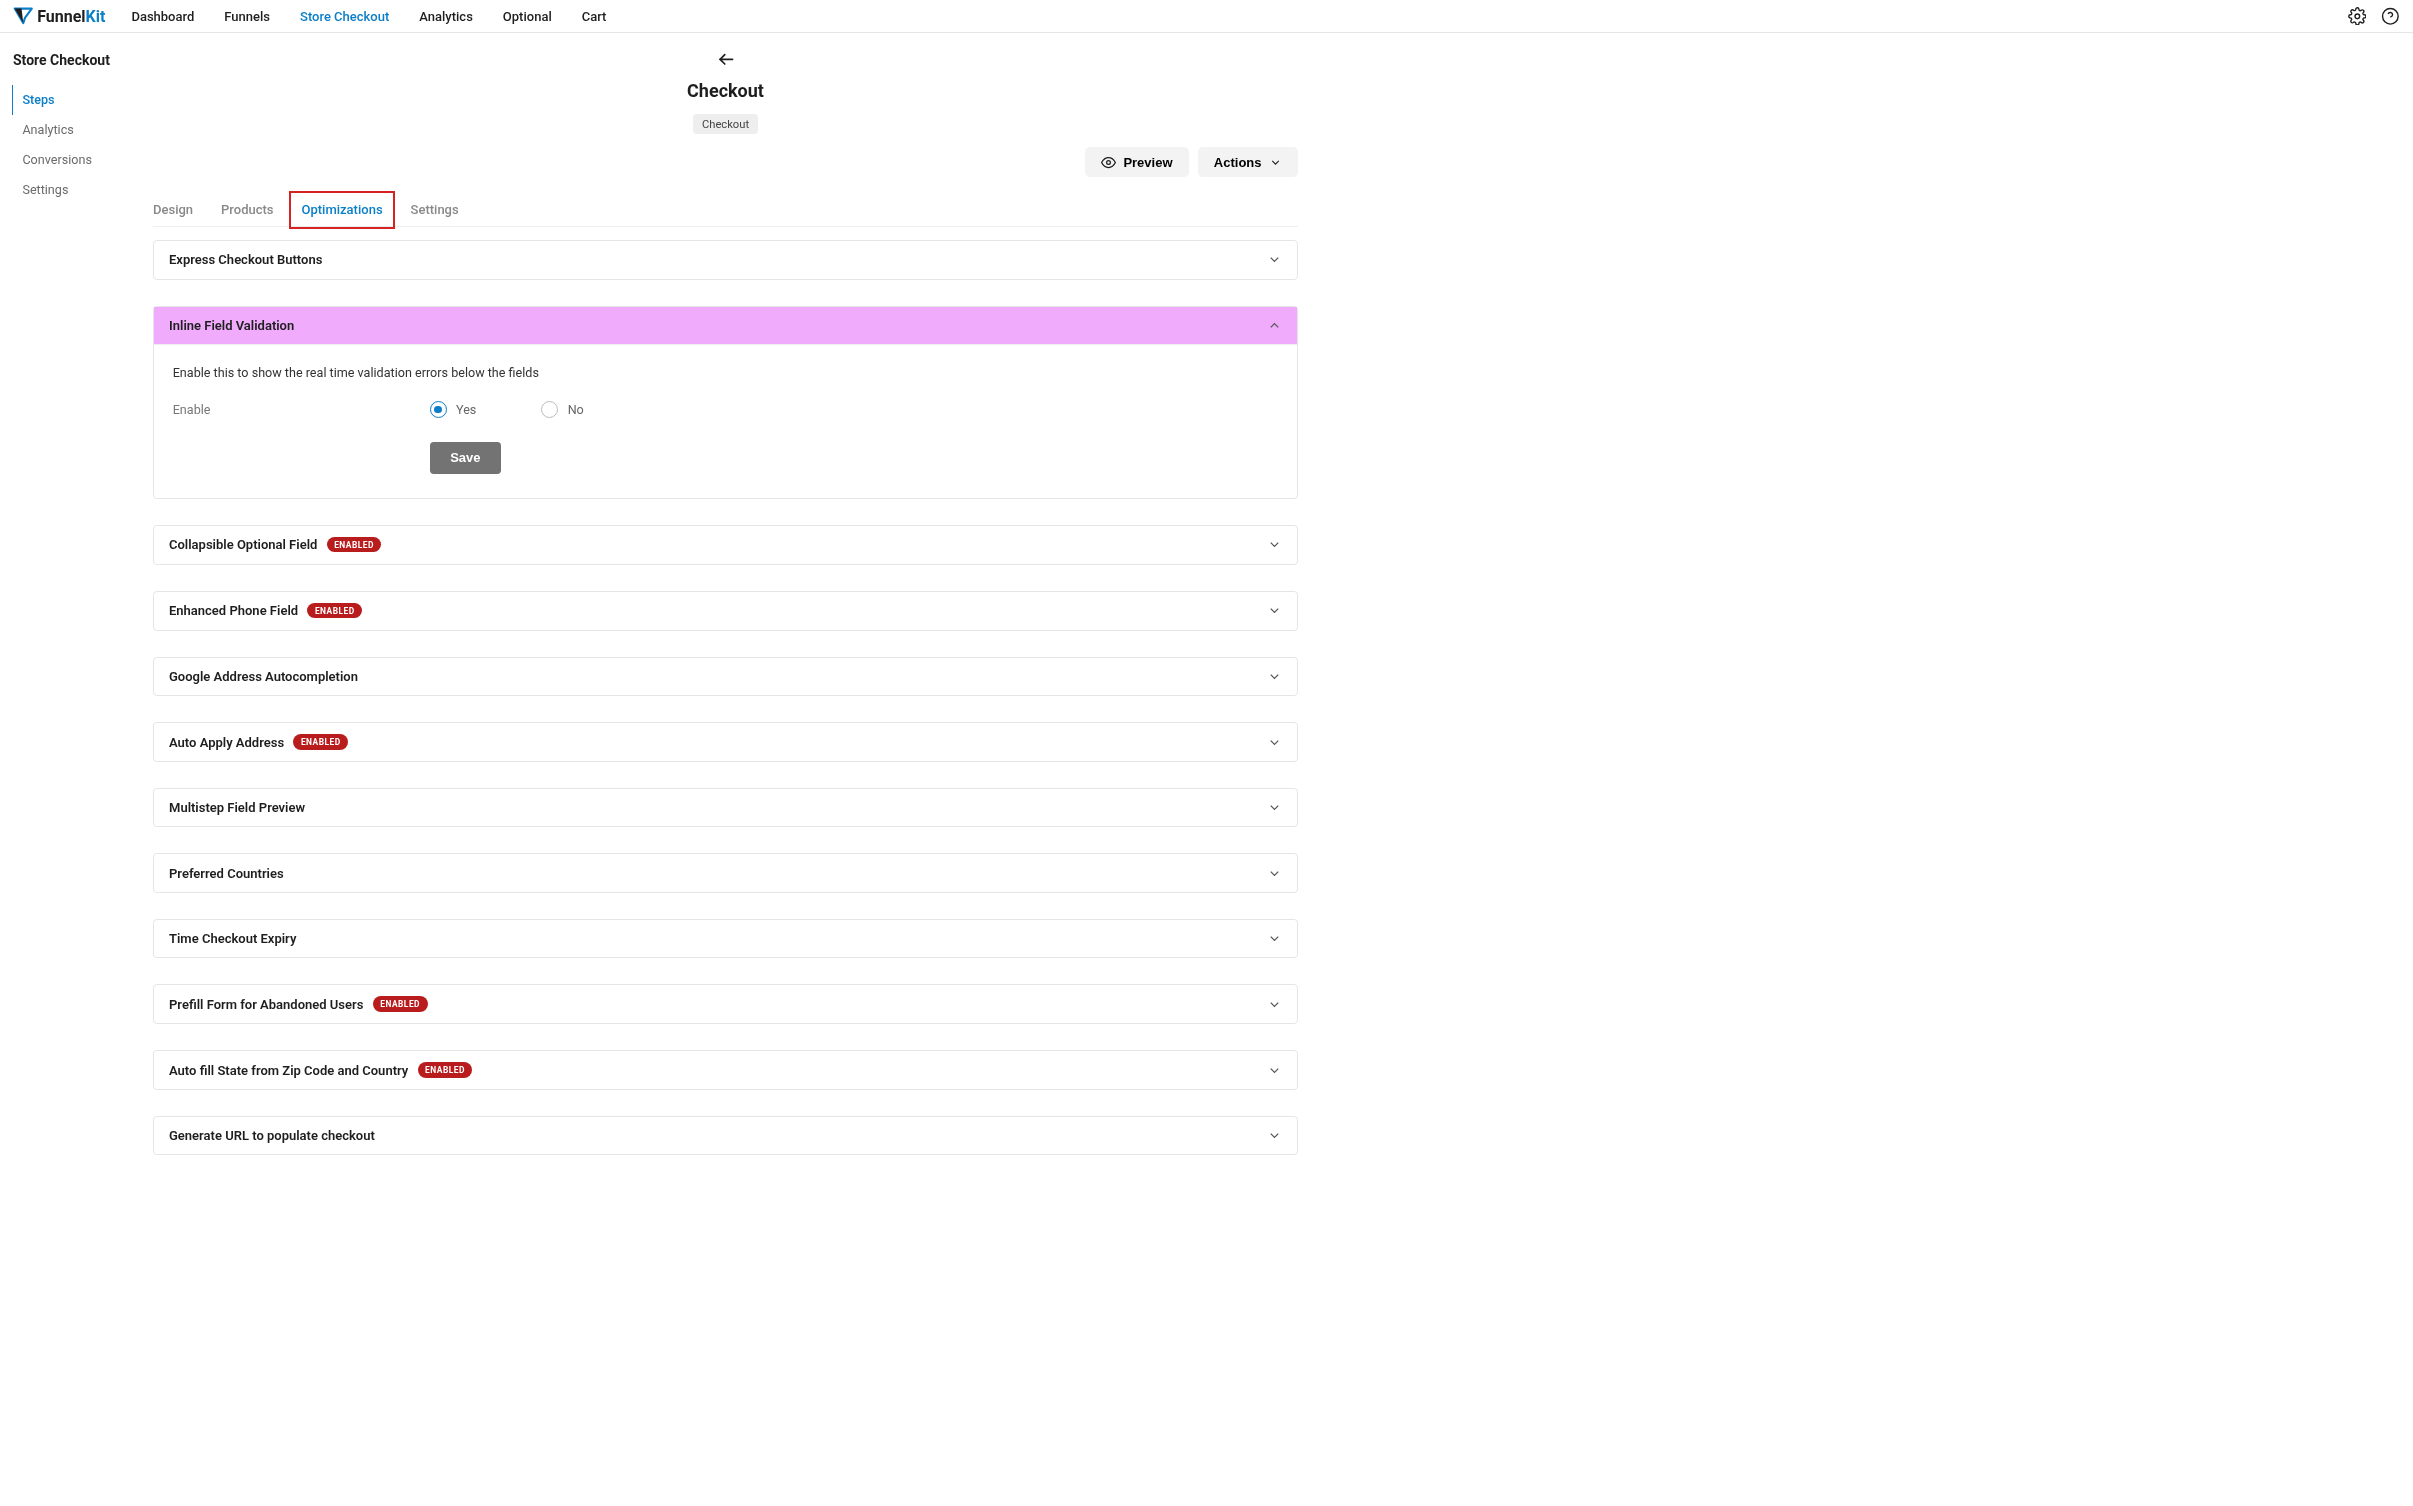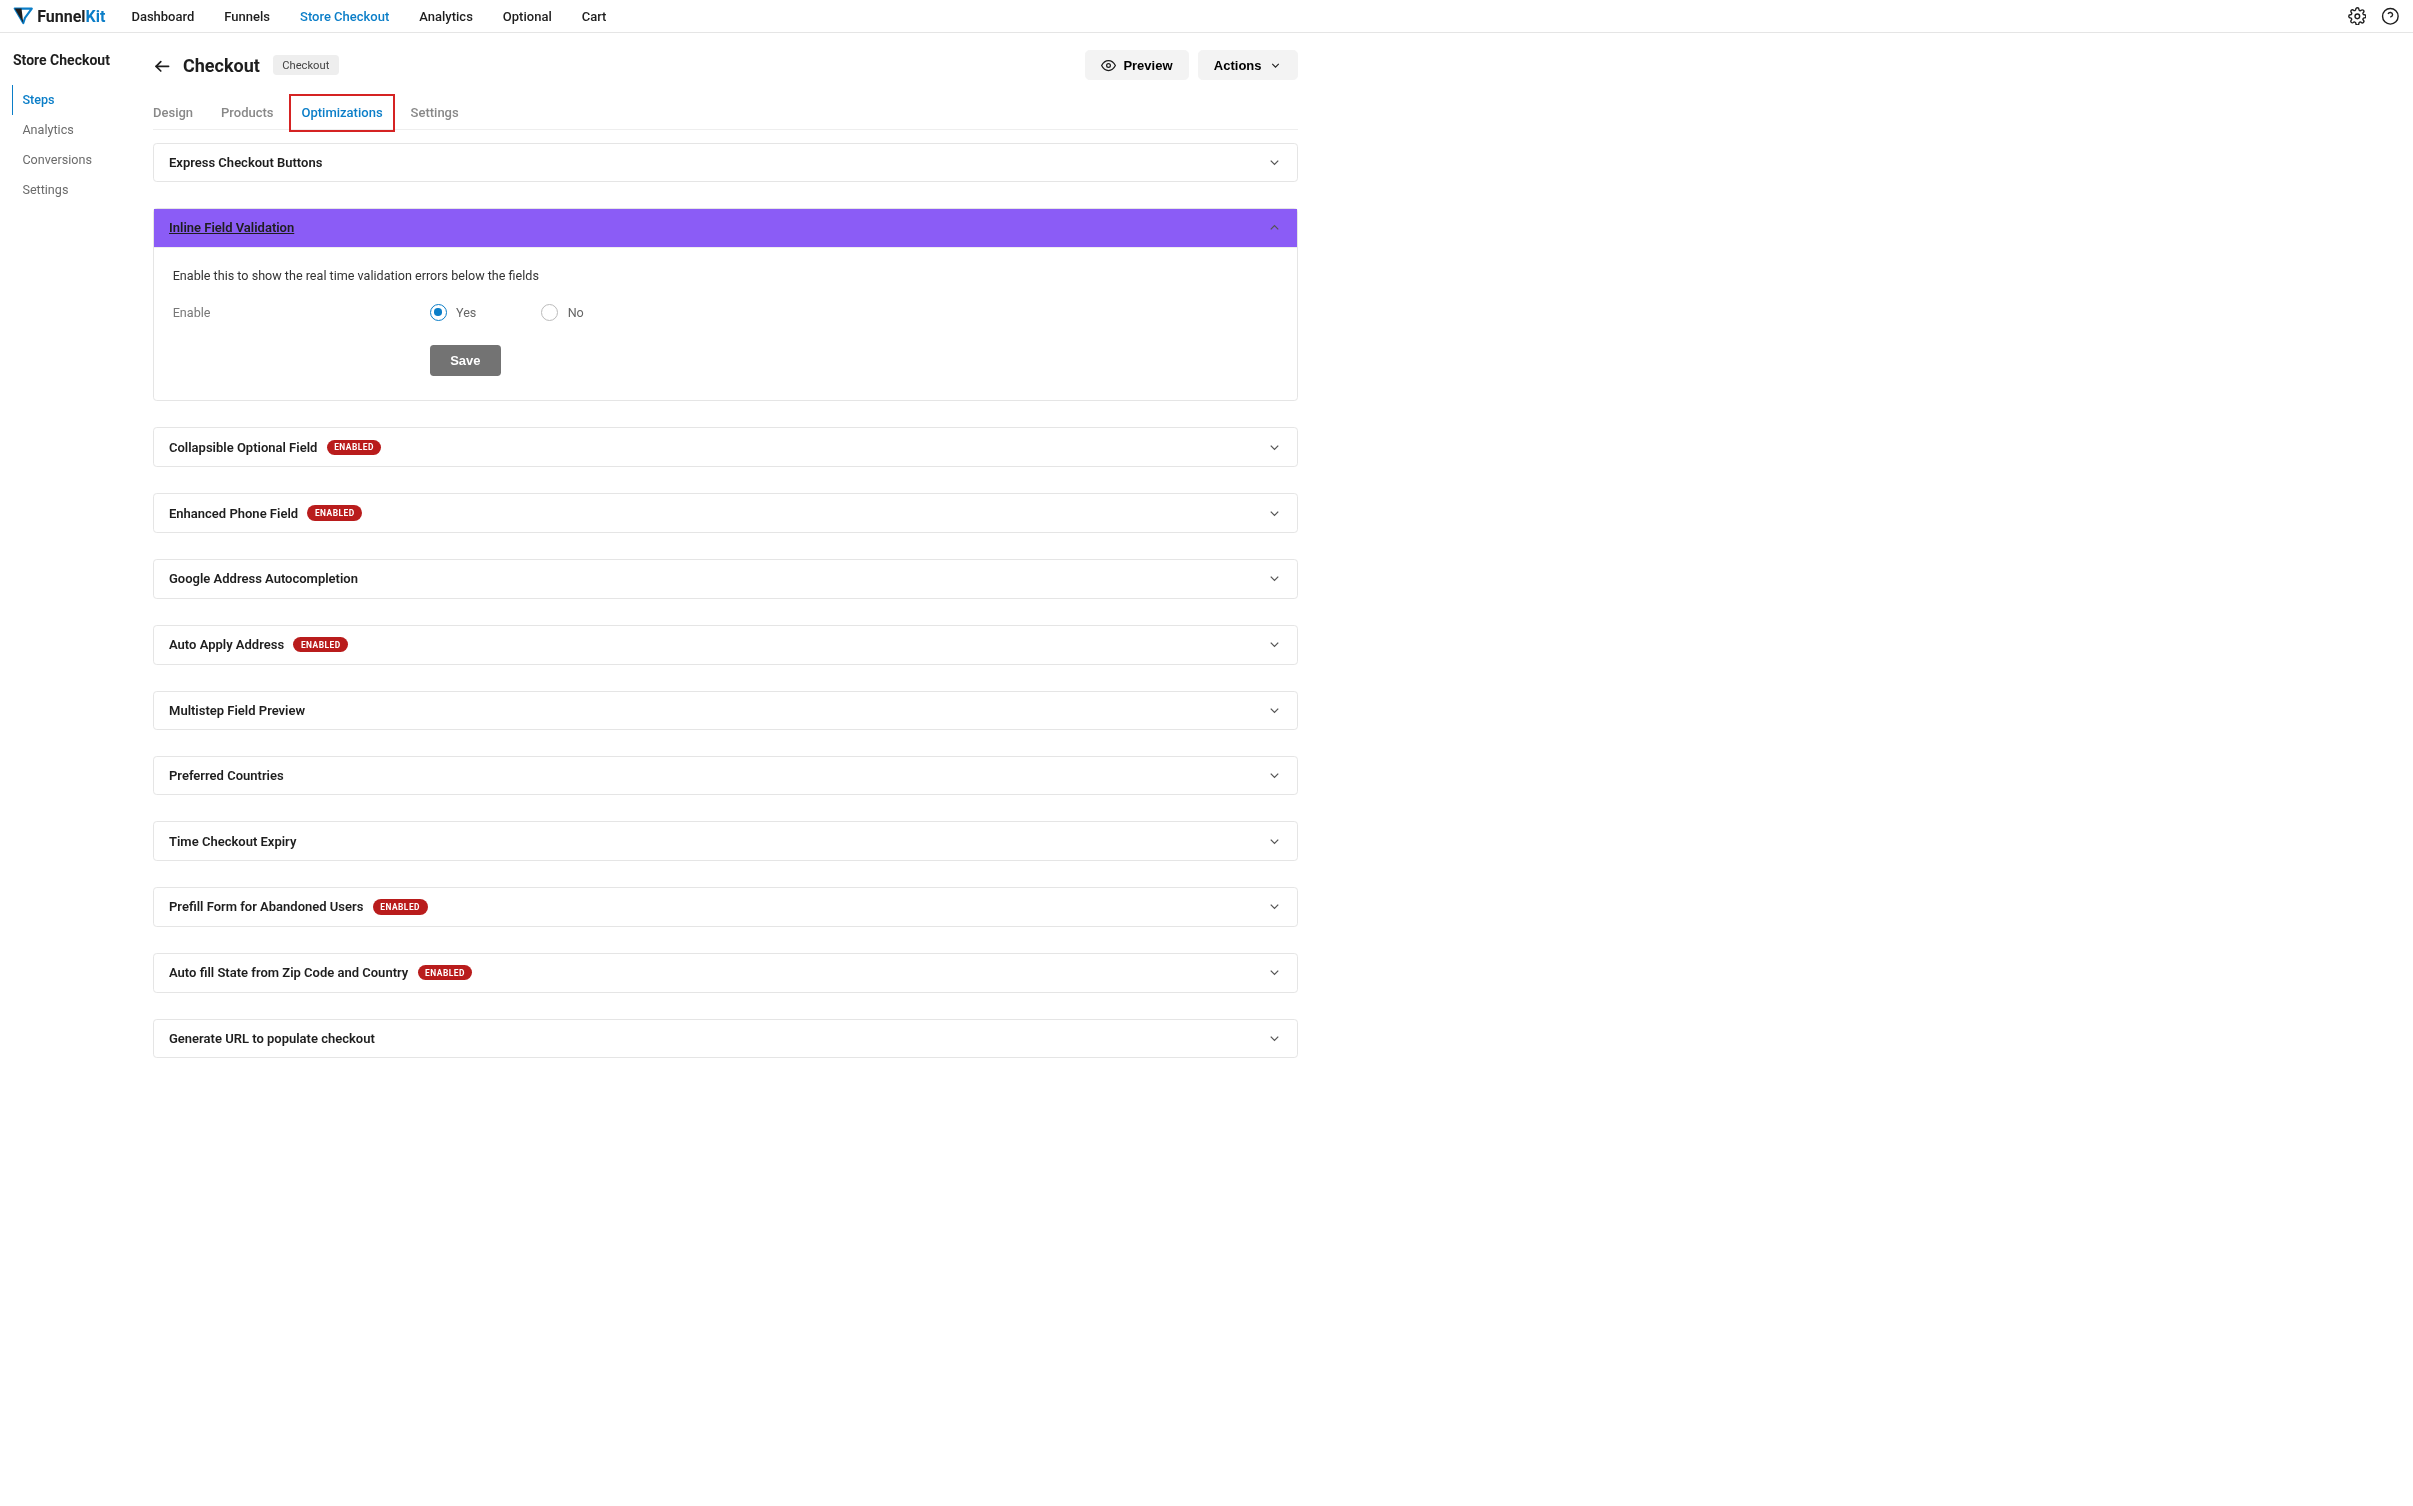--- a/index.html
+++ b/index.html
@@ -21,41 +21,41 @@
 .page { display: flex; }
 .sidebar { width: 140px; padding: 18.7px 0 0 13px; }
 .sidebar-title { font-size: 14px; font-weight: 700; margin-bottom: 17px; }
 .sidebar-items { list-style: none; border-left: 1.9px solid transparent; }
 .sidebar-item { padding: 7.5px 0 7.5px 9.3px; font-size: 12.6px; color: #6b6b6b; cursor: pointer; border-left: 1.9px solid transparent; margin-left: -1.9px; }
 .sidebar-item.active { color: #0b7ec8; border-left: 1.9px solid #0b7ec8; font-weight: 500; }
 
 .main { flex: 1; padding: 17px 0 37px 13px; max-width: 1158px; }
 
 
-.page-header { display: flex; align-items: center; gap: 13px; margin-bottom: 17px; }
+.page-header { display: flex; align-items: center; gap: 13px; margin-bottom: 17px; flex-direction: column; }
 .back-arrow { width: 17px; height: 17px; cursor: pointer; }
 .page-title { font-size: 18px; font-weight: 700; }
 .page-badge { background: #eee; color: #444; font-size: 11.2px; padding: 3.7px 9.3px; border-radius: 3.7px; }
 .page-header-right { margin-left: auto; display: flex; gap: 9.3px; }
 .btn-secondary { display: inline-flex; align-items: center; gap: 7.5px; background: #f3f3f3; border: 0.9px solid #f3f3f3; border-radius: 4.7px; padding: 6.5px 15px; font-size: 13px; font-weight: 600; cursor: pointer; }
 
 
 .tabs { display: flex; gap: 28px; border-bottom: 0.9px solid #eee; margin-bottom: 13px; }
 .tab { padding: 7.5px 0 9.3px; font-size: 13px; color: #888; cursor: pointer; font-weight: 500; }
 .tab.active { color: #0b7ec8; }
 .tab.highlighted-box { outline: 2.8px solid #d52323; outline-offset: 1.9px; padding-left: 9.3px; padding-right: 9.3px; margin-left: -9.3px; margin-right: -9.3px; }
 
 
 .accordion { border: 0.9px solid #e5e5e5; border-radius: 3.7px; margin-bottom: 26px; background: #fff; }
 .accordion-header { display: flex; align-items: center; padding: 11.2px 15px; cursor: pointer; }
 .accordion-title { font-size: 13px; font-weight: 600; }
 .enabled-badge { background: #b91c1c; color: #fff; font-size: 8.4px; font-weight: 700; letter-spacing: 0.5px; padding: 2.8px 7.5px; border-radius: 9.3px; margin-left: 9.3px; text-transform: uppercase; }
 .accordion-chevron { margin-left: auto; color: #555; }
 .accordion-body { border-top: 0.9px solid #eee; padding: 20.5px 18.7px 24px 18.7px; }
-.accordion.open .accordion-header { background: #8b5cf6; text-decoration: underline; }
+.accordion.open .accordion-header { background: #f0abfc; }
 
 .body-desc { font-size: 12.6px; color: #333; margin-bottom: 20.5px; }
 .form-row { display: flex; align-items: center; font-size: 12.6px; margin-bottom: 24px; }
 .form-label { width: 257px; color: #777; }
 .radio-group { display: flex; gap: 65px; align-items: center; }
 .radio { display: flex; align-items: center; gap: 9.3px; cursor: pointer; }
 .radio-dot { width: 17px; height: 17px; border: 1.9px solid #bbb; border-radius: 50%; display: inline-flex; align-items: center; justify-content: center; }
 .radio.selected .radio-dot { border-color: #0b7ec8; }
 .radio.selected .radio-dot::after { content: ""; width: 7.5px; height: 7.5px; background: #0b7ec8; border-radius: 50%; }
 .radio-label { color: #666; }

